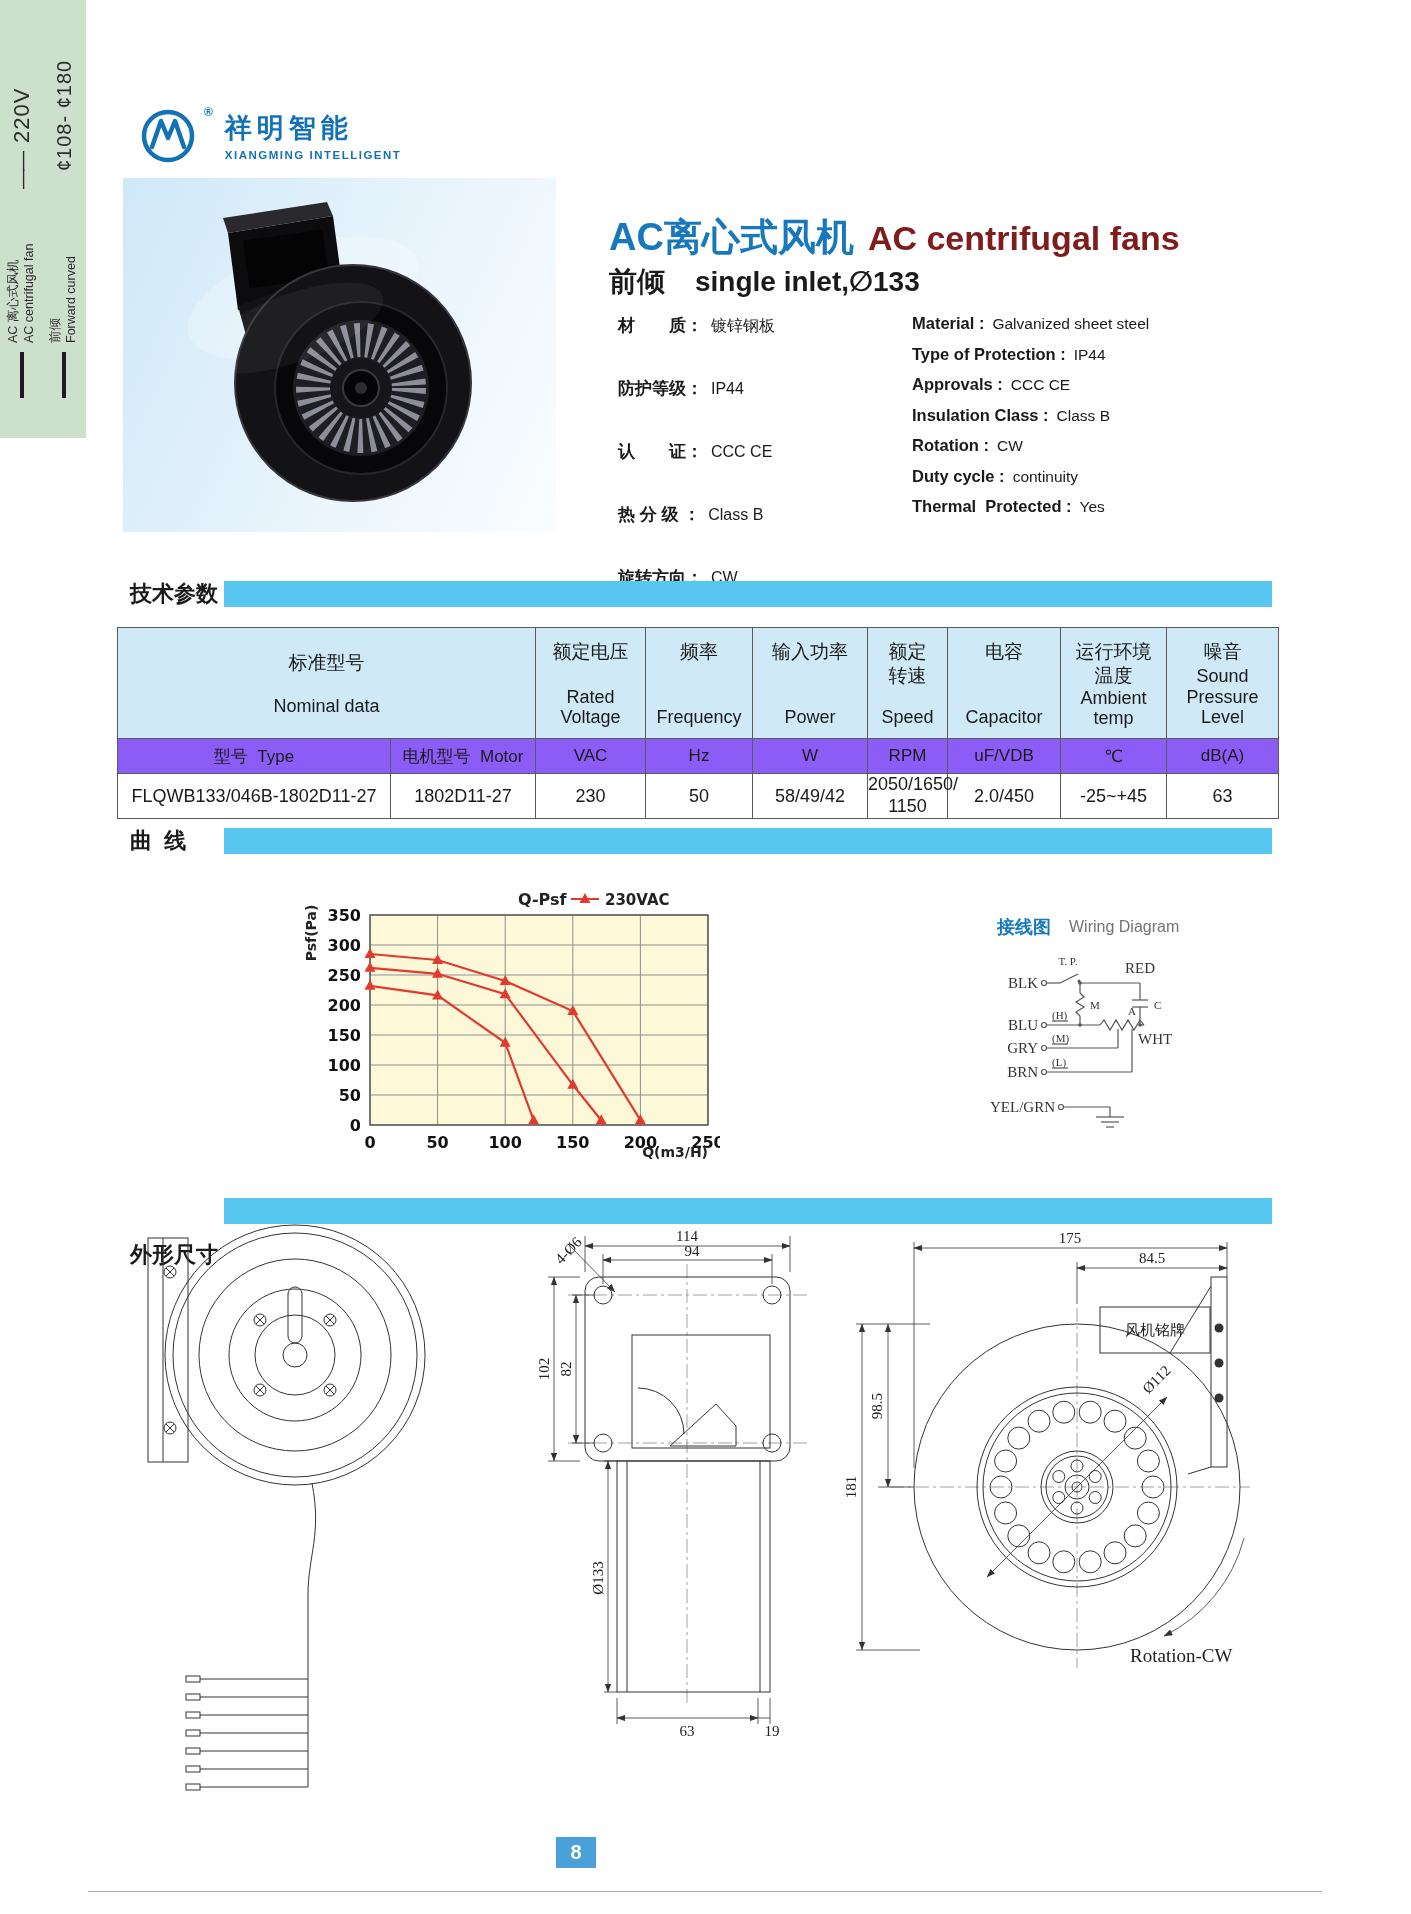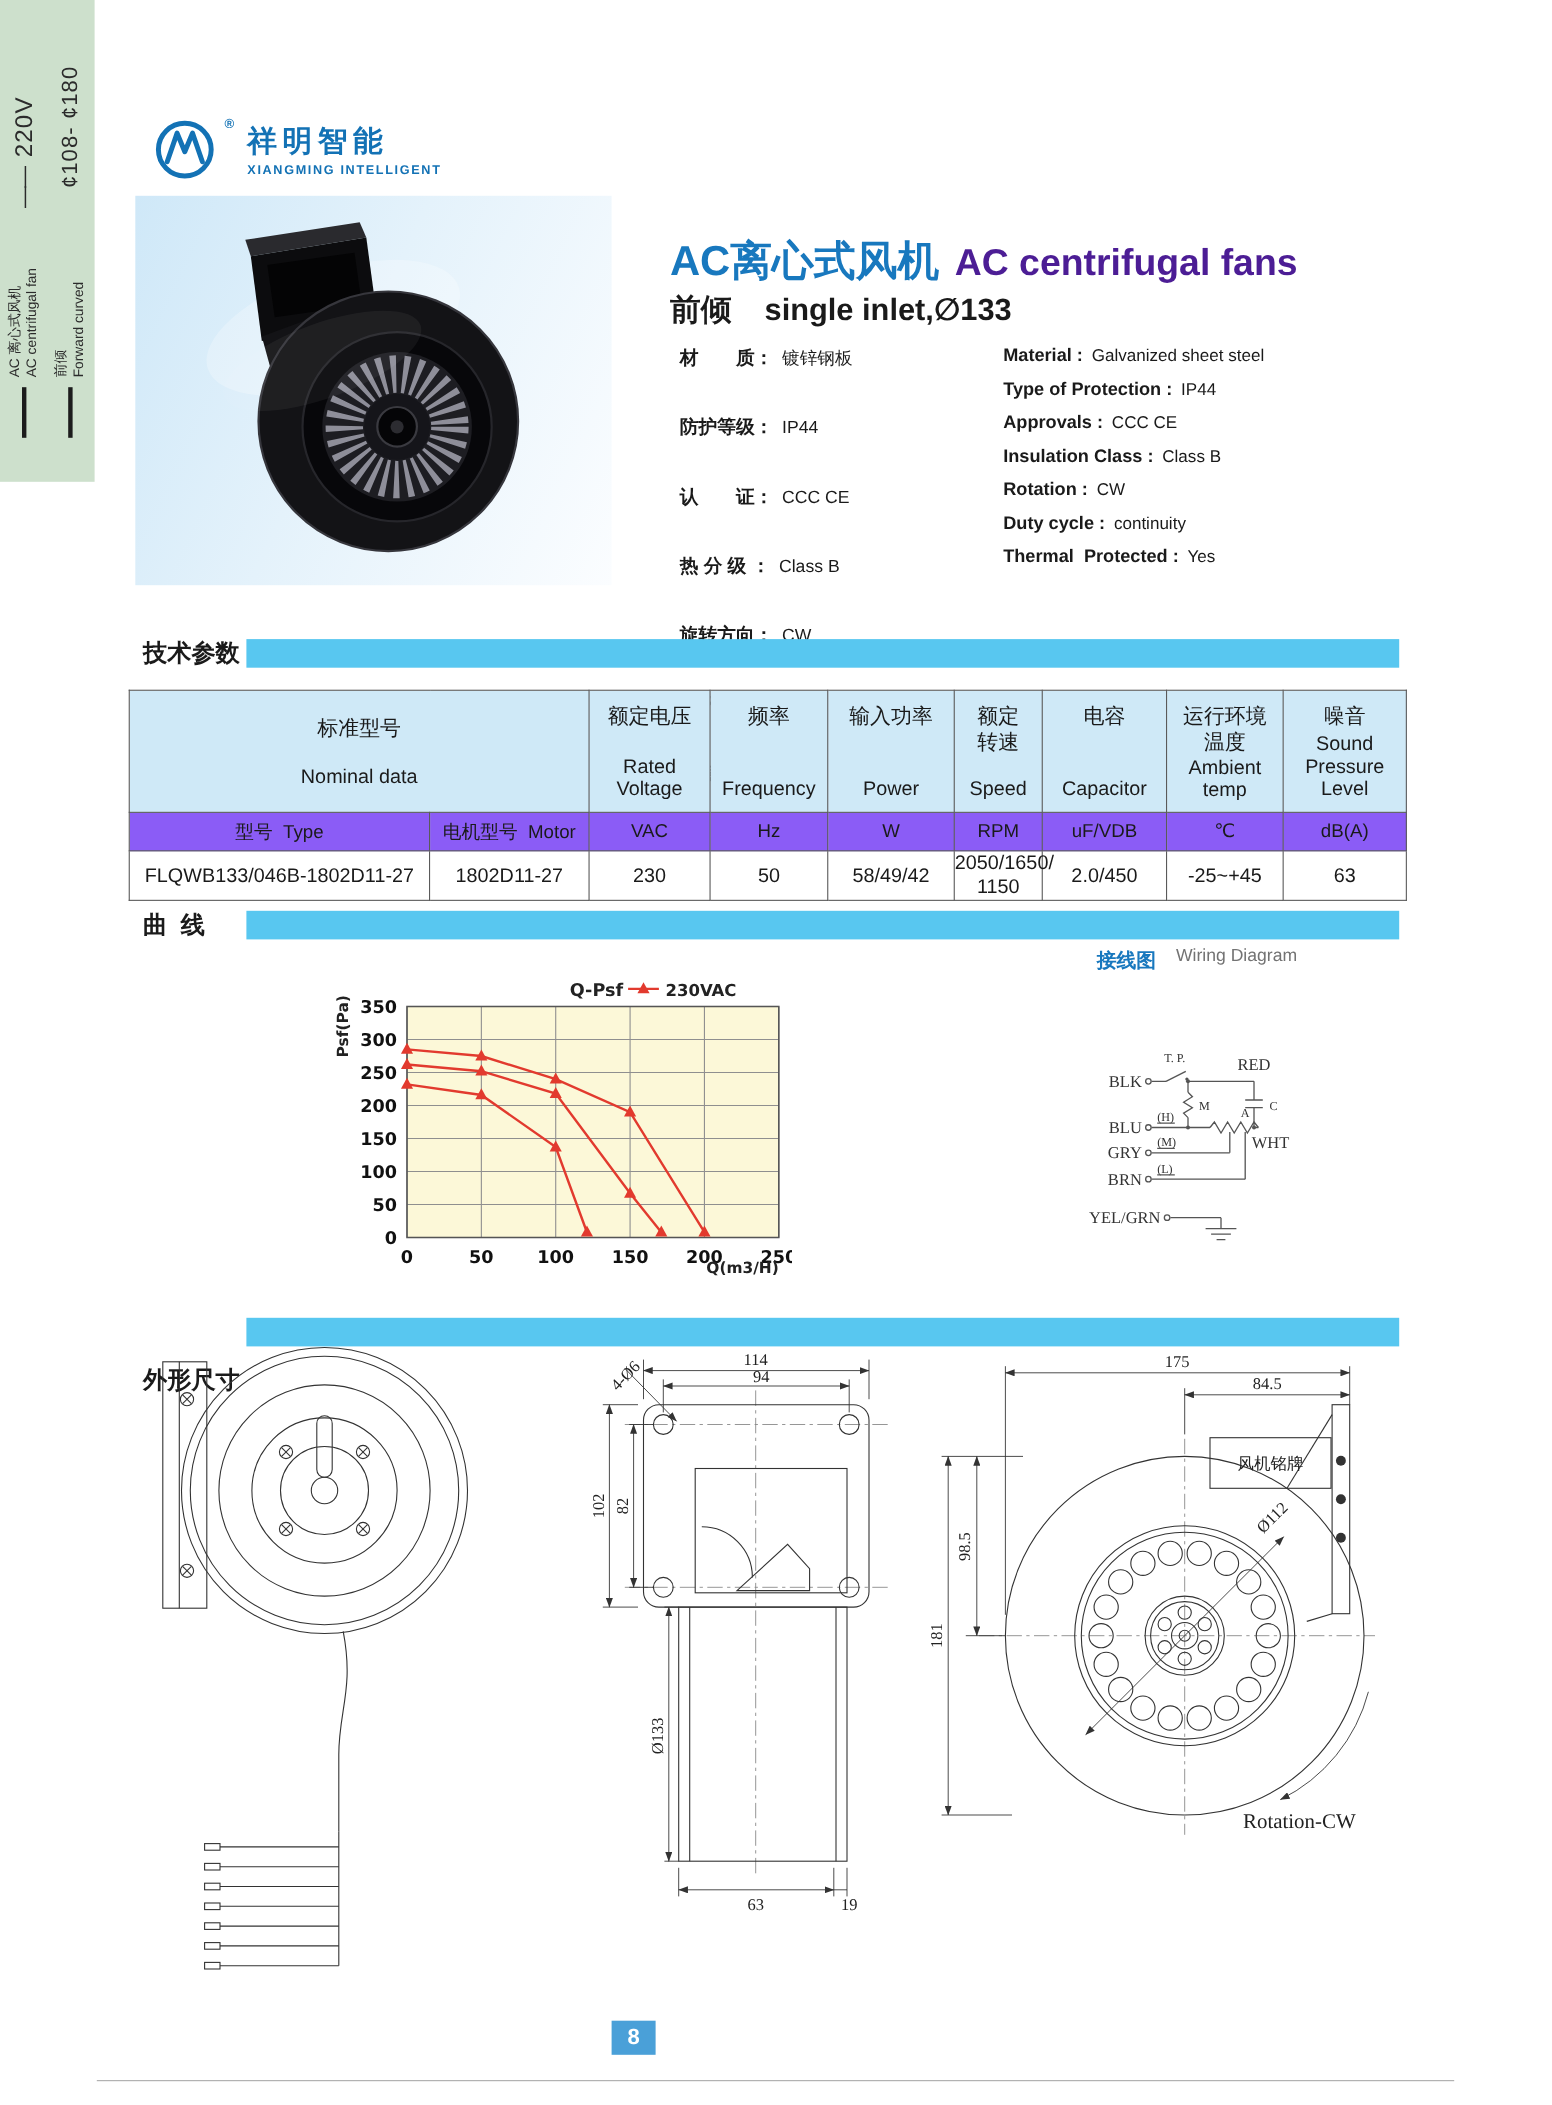--- a/index.html
+++ b/index.html
@@ -25,21 +25,21 @@
   .brand-cn { font-size:27px; font-weight:bold; color:#1372b5; letter-spacing:5px; }
   .brand-en { font-size:11.5px; font-weight:bold; color:#1372b5; letter-spacing:1.5px; margin-top:3px; }
   .reg { font-size:12px; color:#1372b5; font-weight:bold; }
 
   
   .photo { left:123px; top:178px; width:433px; height:354px;
            background:linear-gradient(115deg,#cfe8f8 0%,#e4f2fb 45%,#fbfdff 100%); }
 
   
   .t-cn { font-size:38px; font-weight:bold; color:#1878be; }
-  .t-en { font-size:34px; font-weight:600; color:#4c1d95; margin-left:14px; }
+  .t-en { font-size:34px; font-weight:600; color:#7f1d1d; margin-left:14px; }
   .st-cn { font-size:28px; font-weight:bold; }
   .st-en { font-size:28px; font-weight:bold; margin-left:30px; }
   .specs { display:flex; flex-direction:column; justify-content:space-between; }
   .srow { display:flex; align-items:baseline; }
   .srow .lab { font-weight:bold; font-size:17px; white-space:pre; }
   .srow .val { font-size:16px; margin-left:8px; }
   .specs-en .lab { font-size:16.5px; }
   .specs-en .val { font-size:15.5px; }
 
   
@@ -366,21 +366,21 @@
       <polygon points="215.20000000000002,151.8 209.70000000000002,161.8 220.70000000000002,161.8" fill="#e23a2e"></polygon>
       <polygon points="243.59199999999998,229.2 238.09199999999998,239.2 249.09199999999998,239.2" fill="#e23a2e"></polygon>
       <text x="228" y="20" class="ctitle">Q-Psf</text>
       <line x1="281" y1="14" x2="309" y2="14" stroke="#e23a2e" stroke-width="2"></line>
       <polygon points="295,8 289.5,18 300.5,18" fill="#e23a2e"></polygon>
       <text x="315" y="20" class="clegend">230VAC</text>
       <text x="26" y="48" text-anchor="middle" class="caxis" transform="rotate(-90 26 48)">Psf(Pa)</text>
       <text x="418" y="272" text-anchor="end" class="caxis">Q(m3/H)</text>
     </svg>
 
-  <div class="abs" style="left:997px; top:861px; display:flex; align-items:flex-start;">
+  <div class="abs" style="left:997px; top:915px; display:flex; align-items:center;">
     <span class="w-title-cn">接线图</span>
     <span class="w-title-en">Wiring Diagram</span>
   </div>
   <svg class="abs" style="left:960px; top:945px;" width="235" height="200" viewBox="0 0 235 200">
 
     <text x="78" y="43" text-anchor="end" class="wt">BLK</text>
     <circle cx="84" cy="38" r="2.5" class="wl"></circle>
     <line x1="87" y1="38" x2="100" y2="38" class="wl"></line>
     <line x1="100" y1="38" x2="118" y2="29" class="wl"></line>
     <circle cx="119" cy="36" r="1.5" class="node"></circle>

